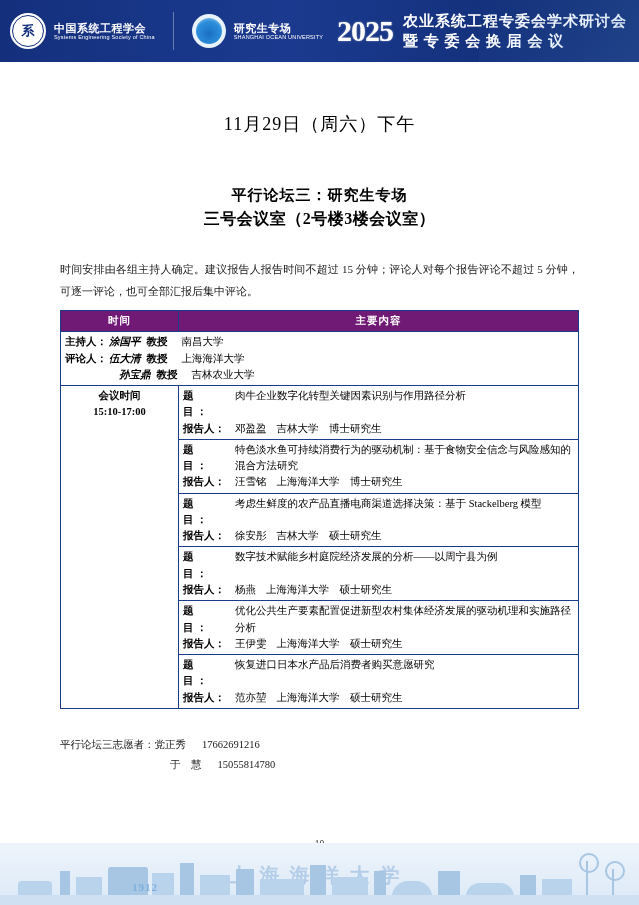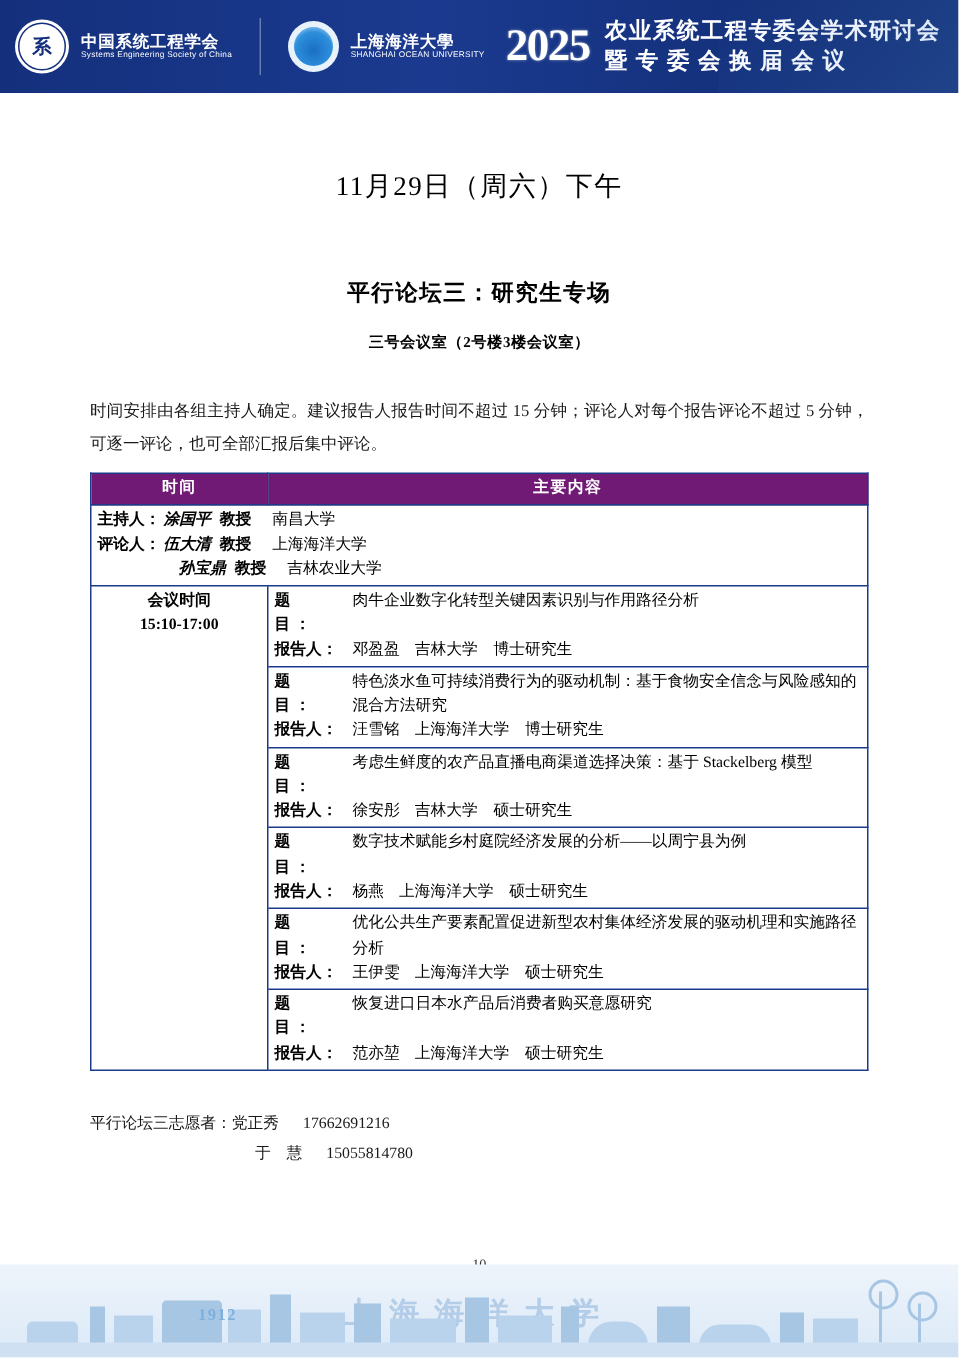--- a/index.html
+++ b/index.html
@@ -131,23 +131,23 @@
   }
   .forum-title {
     text-align: center;
     font-size: 15px;
     font-weight: bold;
     margin-top: 50px;
     letter-spacing: 1px;
   }
   .room-title {
     text-align: center;
-    font-size: 10px;
-    font-weight: bold;
-    margin-top: 16px;
+    font-size: 16px;
+    font-weight: bold;
+    margin-top: 4px;
     letter-spacing: 0.5px;
   }
   .note {
     font-size: 11px;
     line-height: 2.0;
     margin-top: 28px;
     text-align: justify;
     color: #1a1a1a;
   }
 
@@ -266,21 +266,21 @@
     bottom: 16px;
     left: 0; right: 0;
     text-align: center;
     font-size: 20px;
     color: rgba(120,165,210,0.45);
     letter-spacing: 10px;
     font-weight: bold;
   }
   .y1912 {
     position: absolute;
-    bottom: 22px;
+    bottom: 12px;
     left: 132px;
     font-size: 11px;
     color: #7fb0dd;
     font-weight: bold;
     letter-spacing: 1px;
   }
   .turbine {
     position: absolute;
     bottom: 10px;
     width: 2px;
@@ -307,21 +307,21 @@
     </div>
     <div class="org-name">
       <div class="cn">中国系统工程学会</div>
       <div class="en">Systems Engineering Society of China</div>
     </div>
     <div class="divider-v"></div>
     <div class="logo-shield">
       <div class="wave"></div>
     </div>
     <div class="org-name">
-      <div class="cn">上海海洋大學</div>
+      <div class="cn">研究生专场</div>
       <div class="en">SHANGHAI OCEAN UNIVERSITY</div>
     </div>
   </div>
   <div class="year-2025">2025</div>
   <div class="banner-title">
     <div>农业系统工程专委会学术研讨会</div>
     <div>暨 专 委 会 换 届 会 议</div>
   </div>
   <div class="banner-decor"></div>
 </div>

